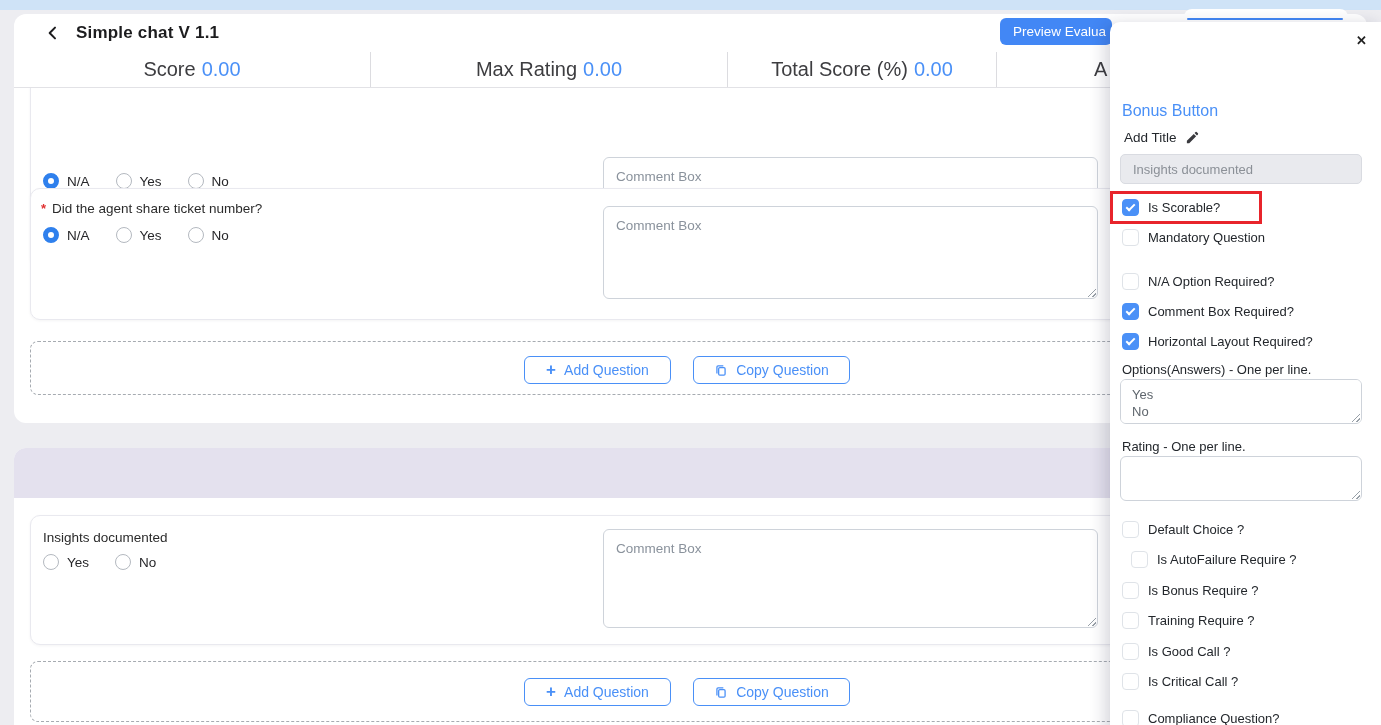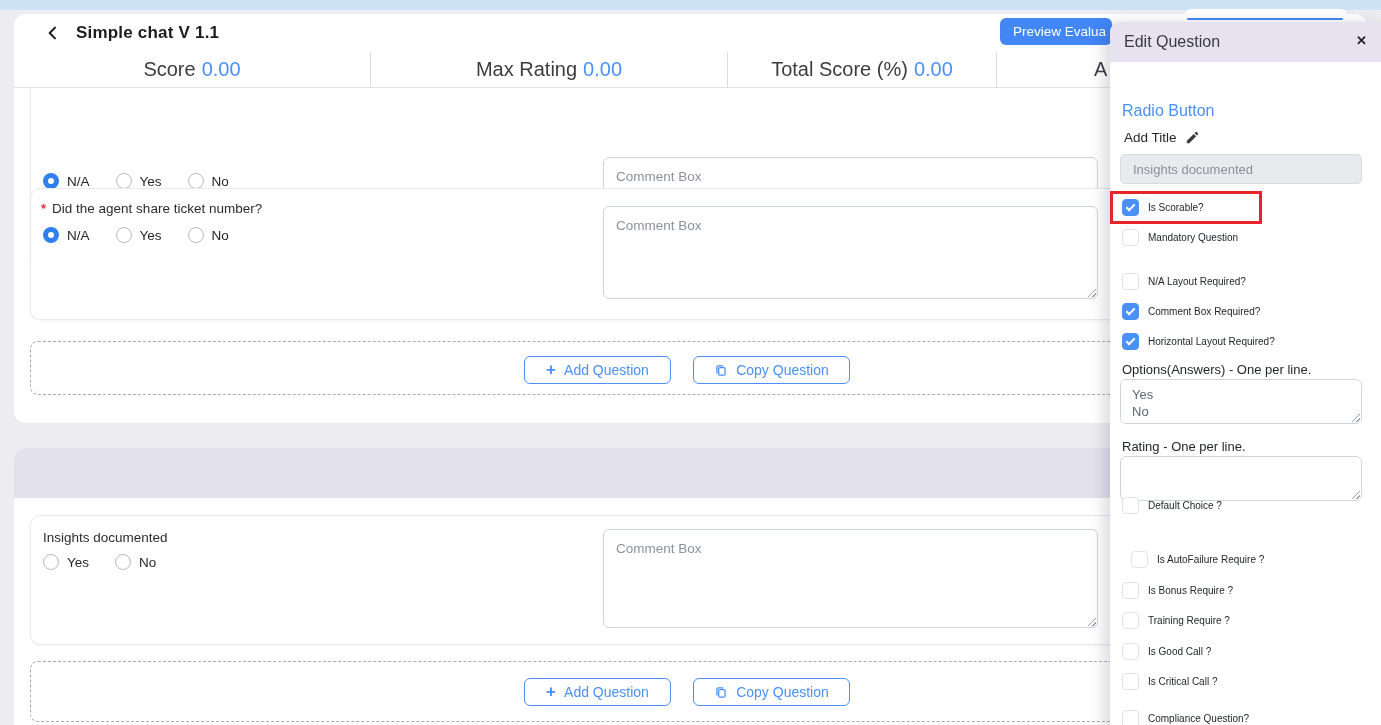--- a/index.html
+++ b/index.html
@@ -100,21 +100,21 @@
 
   .hl-red { position:absolute; left:0px; top:169px; width:152px; height:33px; border:3px solid #e8242b; z-index:4; }
 
   .prow { position:absolute; left:12px; display:flex; align-items:center; gap:9px; cursor:pointer; }
   .cb { width:17px; height:17px; border:1px solid #dfe3e8; border-radius:4px; background:#fff;
     display:flex; align-items:center; justify-content:center; flex:none; }
   .cb.on { background:#4a90f7; border-color:#4a90f7; }
   .tick { width:9px; height:5px; border-left:2px solid #fff; border-bottom:2px solid #fff;
     transform:rotate(-45deg); margin-top:-2px; display:none; }
   .cb.on .tick { display:block; }
-  .cb-lbl { font-size:10px; color:#23272c; }
+  .cb-lbl { font-size:13px; color:#23272c; }
 
   .plabel { position:absolute; left:12px; font-size:13px; color:#23272c; }
   .ptextarea-wrap { position:absolute; left:10px; width:242px; height:45px; }
   textarea.ptext { width:100%; height:100%; border:1px solid #ced3da; border-radius:6px; resize:none;
     font-family:"Liberation Sans", sans-serif; font-size:13px; color:#5f666d; padding:6px 11px; line-height:17px; outline:none; }
 </style>
 </head>
 <body>
 
 <div class="abs topstrip"></div>
@@ -247,26 +247,23 @@
   <button class="ghost-btn" style="left:679px; top:230px; width:157px;">
     <svg width="14" height="15" viewBox="0 0 24 24">
         <rect x="8" y="7" width="11" height="13" rx="2" fill="none" stroke="#4a90f7" stroke-width="2.2"></rect>
         <path d="M16 4 H7 a2 2 0 0 0 -2 2 v11" fill="none" stroke="#4a90f7" stroke-width="2.2"></path>
       </svg>
     <span>Copy Question</span>
   </button>
 </div>
 
 <div class="abs panel">
-  <div class="panel-head">
-    <span class="panel-title">Edit Question</span>
-  </div>
   <span class="panel-close">✕</span>
 
-  <div class="ptype">Radio Button</div>
+  <div class="ptype">Bonus Button</div>
 
   <div class="add-title-row">
     <span class="add-title-lbl">Add Title</span>
     <svg width="15" height="15" viewBox="0 0 24 24">
         <path d="M3 17.2 V21 h3.8 L17.8 10 l-3.8 -3.8 L3 17.2 z M20.7 7.1 a1.3 1.3 0 0 0 0 -1.8 L18.7 3.3 a1.3 1.3 0 0 0 -1.8 0 l-1.6 1.6 3.8 3.8 1.6 -1.6 z" fill="#3a3a3e"></path>
       </svg>
   </div>
 
   <input class="title-input" value="Insights documented" style="">
 
@@ -277,21 +274,21 @@
         <span class="tick"></span>
       </span>
     <span class="cb-lbl">Is Scorable?</span>
   </div>
   <div class="prow" style="top:207px;">
     <span class="cb"></span>
     <span class="cb-lbl">Mandatory Question</span>
   </div>
   <div class="prow" style="top:251px;">
     <span class="cb"></span>
-    <span class="cb-lbl">N/A Layout Required?</span>
+    <span class="cb-lbl">N/A Option Required?</span>
   </div>
   <div class="prow" style="top:281px;">
     <span class="cb on">
         <span class="tick"></span>
       </span>
     <span class="cb-lbl">Comment Box Required?</span>
   </div>
   <div class="prow" style="top:311px;">
     <span class="cb on">
         <span class="tick"></span>
@@ -305,21 +302,21 @@
 No</textarea>
     <span class="rz"></span>
   </div>
 
   <div class="plabel" style="top:417px;">Rating - One per line.</div>
   <div class="ptextarea-wrap" style="top:434px;">
     <textarea class="ptext" style=""></textarea>
     <span class="rz"></span>
   </div>
 
-  <div class="prow" style="top:475px;">
+  <div class="prow" style="top:499px;">
     <span class="cb"></span>
     <span class="cb-lbl">Default Choice ?</span>
   </div>
   <div class="prow" style="top:529px;margin-left:9px;">
     <span class="cb"></span>
     <span class="cb-lbl">Is AutoFailure Require ?</span>
   </div>
   <div class="prow" style="top:560px;">
     <span class="cb"></span>
     <span class="cb-lbl">Is Bonus Require ?</span>

